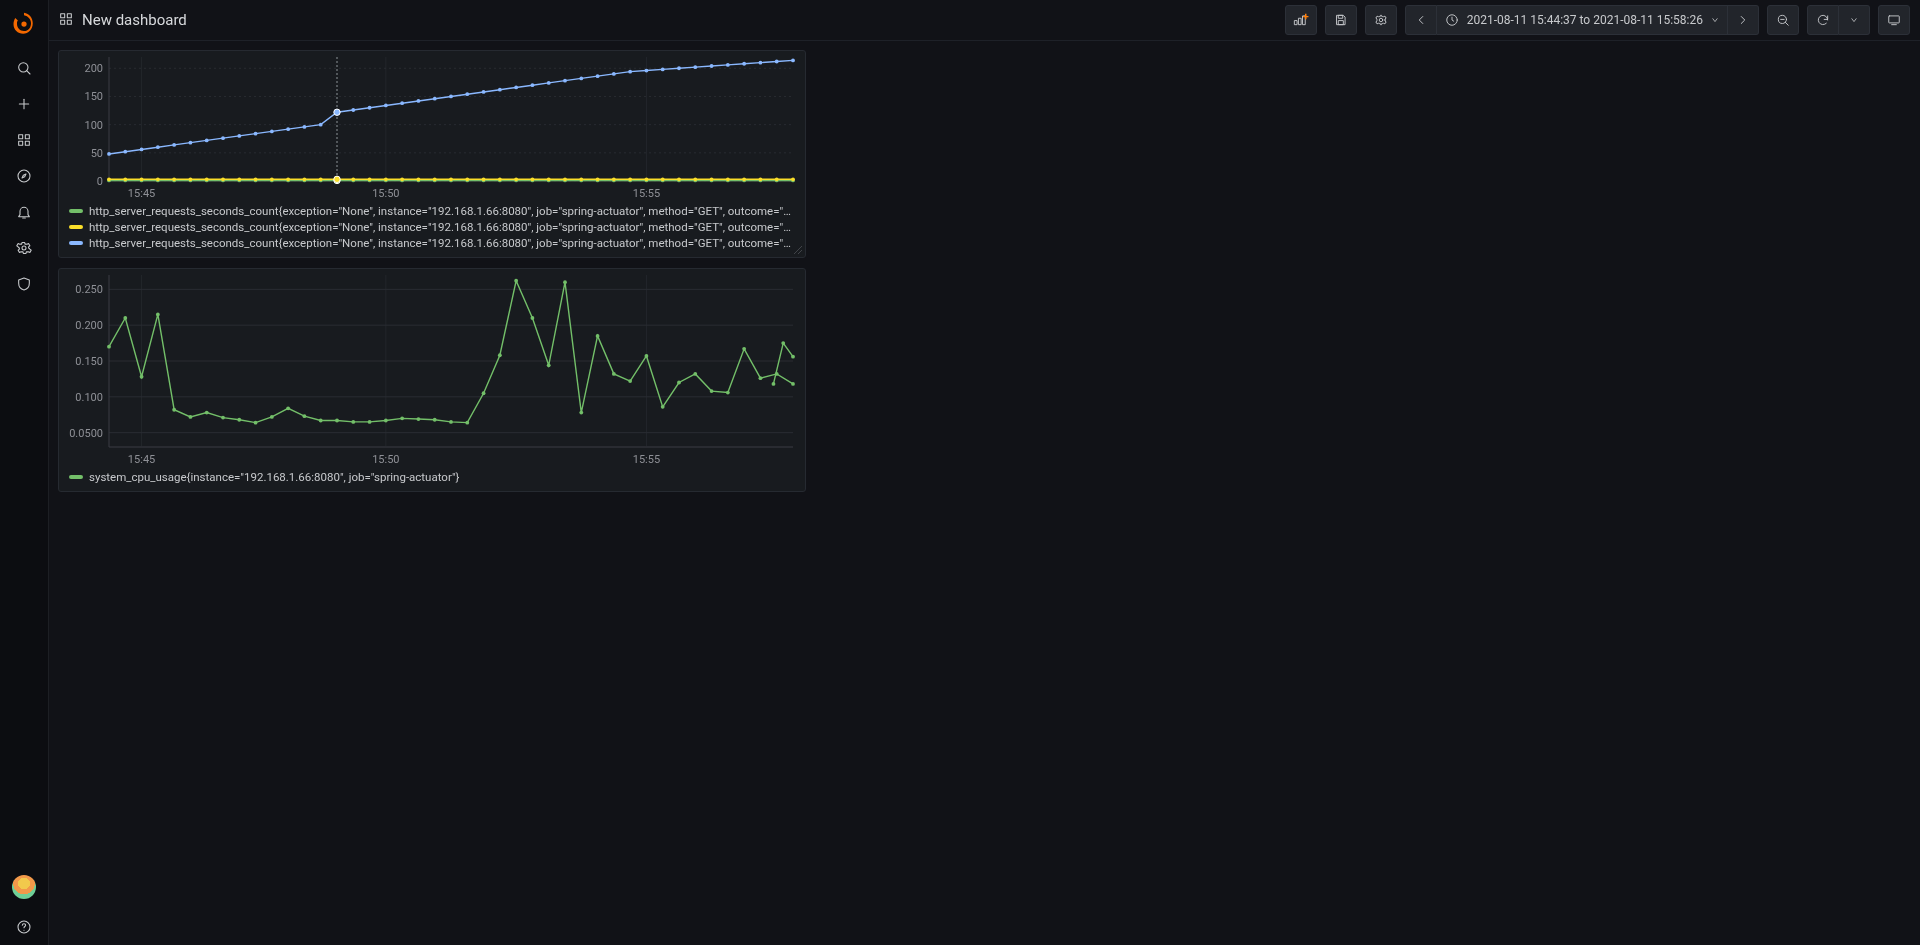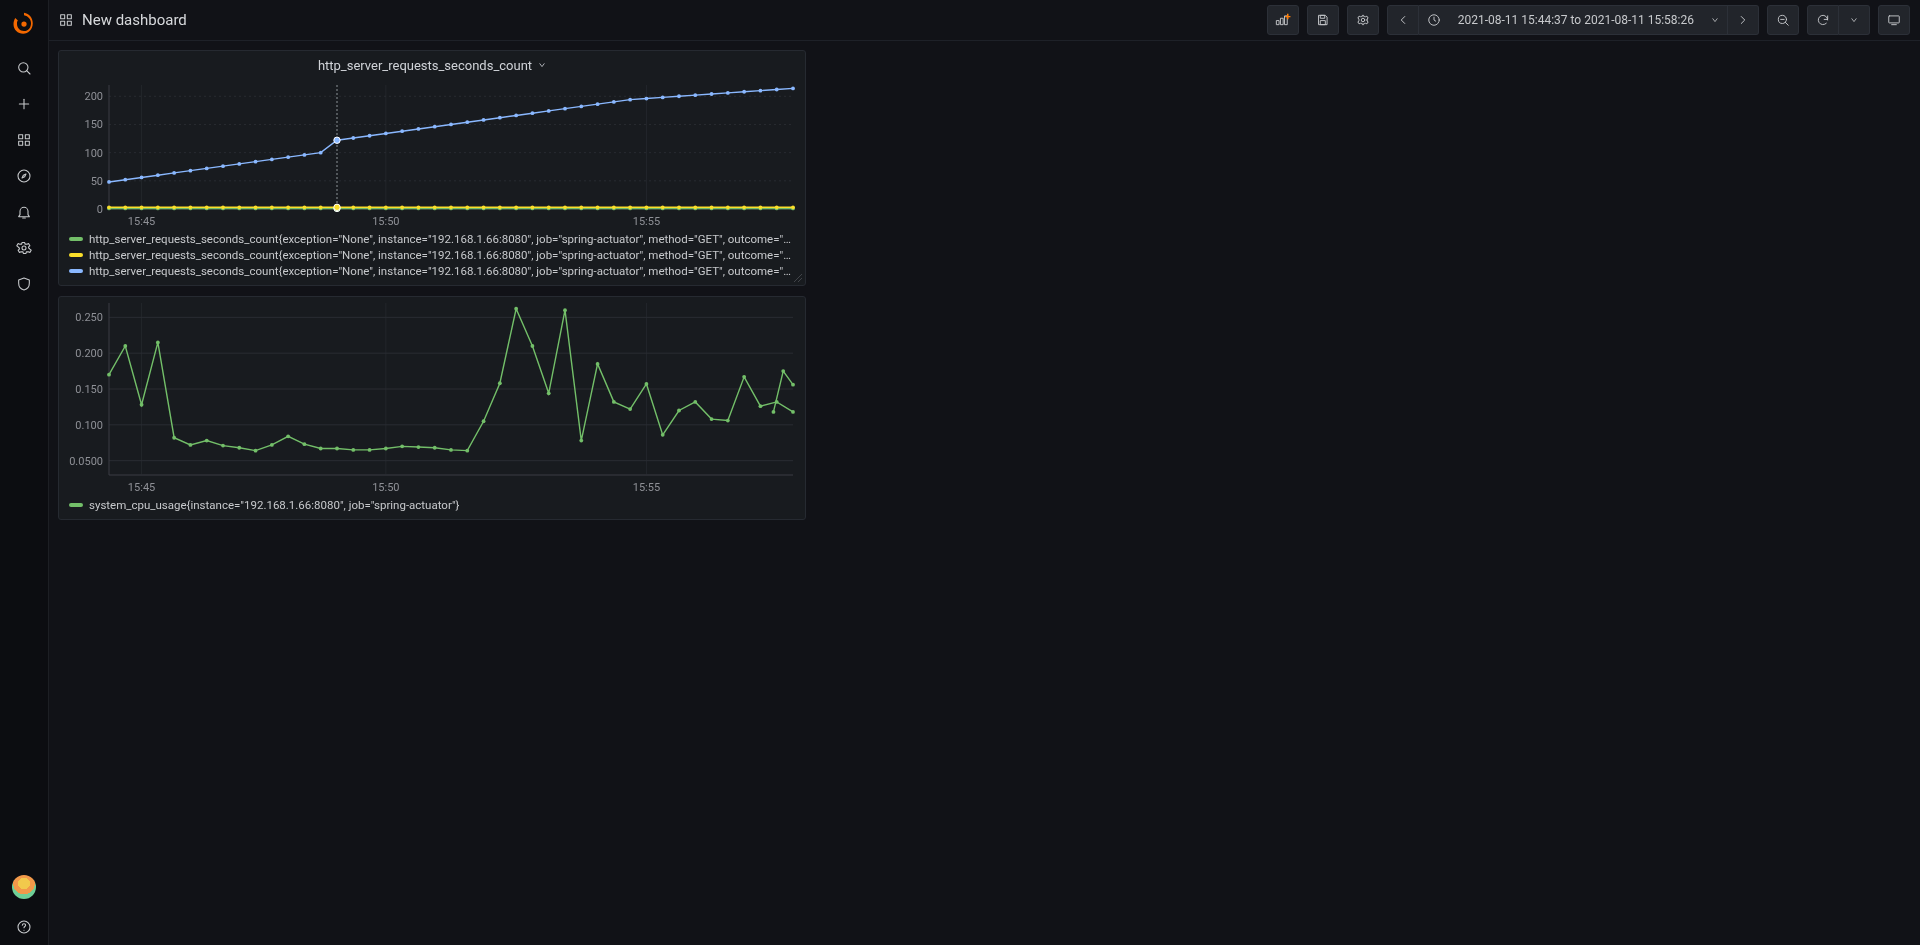--- a/index.html
+++ b/index.html
@@ -17,31 +17,31 @@
   }
   html,body{margin:0;height:100%;background:var(--bg);color:var(--text);font-family:Roboto, "Helvetica Neue", Arial, sans-serif;font-size:13px;overflow:hidden}
   
   .sidebar{position:fixed;left:0;top:0;bottom:0;width:48px;background:#0c0d11;border-right:1px solid #1d1f24;display:flex;flex-direction:column;align-items:center;z-index:10}
   .sidebar .logo{width:28px;height:28px;margin:10px 0 12px}
   .sidebar .nav-item{width:48px;height:36px;display:flex;align-items:center;justify-content:center;color:#c7c9cc;cursor:pointer}
   .sidebar .spacer{flex:1}
   .sidebar .avatar{width:24px;height:24px;border-radius:50%;margin-bottom:10px;background:radial-gradient(circle at 50% 35%, #f2c94c 0 30%, #f2994a 30% 55%, #6fcf97 55% 100%)}
   
   .topbar{position:fixed;left:48px;right:0;top:0;height:40px;display:flex;align-items:center;padding:0 10px;gap:8px;border-bottom:1px solid #1e2128;background:#111217;z-index:9}
-  .title-wrap{display:flex;align-items:center;gap:8px}
+  .title-wrap{display:flex;align-items:flex-start;gap:8px}
   .title{font-size:15px;color:#d7d9dc}
   .topbar .flex{flex:1}
   .btn{height:28px;min-width:28px;padding:0 8px;background:var(--btn);border:1px solid #2c3038;border-radius:3px;display:inline-flex;align-items:center;justify-content:center;color:#c7c9cc;font-size:12px;cursor:pointer}
   .btn.icon-only{padding:0;width:30px}
   .btn-group{display:inline-flex}
   .btn-group .btn{border-radius:0}
   .btn-group .btn:first-child{border-top-left-radius:3px;border-bottom-left-radius:3px}
   .btn-group .btn:last-child{border-top-right-radius:3px;border-bottom-right-radius:3px;border-left:none}
   .btn-group .btn + .btn{border-left:none}
-  .time-btn{gap:17px;white-space:nowrap}
+  .time-btn{gap:8px;white-space:nowrap}
   
   .content{position:fixed;left:48px;top:40px;right:0;bottom:0;overflow:auto;padding:10px}
   .panel{width:746px;background:var(--panel);border:1px solid var(--panel-border);border-radius:3px;margin-bottom:10px;position:relative}
   .panel:first-child .resize-handle{position:absolute;right:2px;bottom:2px;width:10px;height:10px;opacity:.5}
   .panel-header{height:28px;display:flex;align-items:center;justify-content:center;color:#d0d3d8;font-size:13px;cursor:pointer;gap:6px}
   .panel-body{position:relative}
   svg{display:block}
   .legend{padding:0 10px 6px;font-size:11.5px;color:#c7c9cc}
   .legend .row{display:flex;align-items:center;gap:6px;white-space:nowrap;overflow:hidden;text-overflow:ellipsis;padding:1px 0}
   .swatch{width:14px;height:4px;border-radius:2px;flex:0 0 auto}
@@ -192,26 +192,20 @@
       <svg class="ico ico-sm" viewBox="0 0 24 24">
         <rect x="3" y="5" width="18" height="12" rx="1"></rect>
         <line x1="8" y1="20" x2="16" y2="20"></line>
       </svg>
     </div>
 </div>
 
 <div class="content">
 
   <div class="panel">
-    <div class="panel-header">
-      <span>http_server_requests_seconds_count</span>
-      <svg class="chev" viewBox="0 0 10 10" stroke="currentColor" fill="none">
-          <polyline points="2 3 5 7 8 3"></polyline>
-        </svg>
-    </div>
     <div class="panel-body">
       <svg id="chart0" width="746" height="152">
           <line x1="50" x2="734" y1="130" y2="130" stroke="var(--grid)" stroke-dasharray="2,3" opacity="0.9"></line>
           <text x="44" y="134" text-anchor="end" fill="#8e9096" font-size="11">0</text>
           <line x1="50" x2="734" y1="101.81818181818181" y2="101.81818181818181" stroke="var(--grid)" stroke-dasharray="2,3" opacity="0.9"></line>
           <text x="44" y="105.81818181818181" text-anchor="end" fill="#8e9096" font-size="11">50</text>
           <line x1="50" x2="734" y1="73.63636363636363" y2="73.63636363636363" stroke="var(--grid)" stroke-dasharray="2,3" opacity="0.9"></line>
           <text x="44" y="77.63636363636363" text-anchor="end" fill="#8e9096" font-size="11">100</text>
           <line x1="50" x2="734" y1="45.45454545454546" y2="45.45454545454546" stroke="var(--grid)" stroke-dasharray="2,3" opacity="0.9"></line>
           <text x="44" y="49.45454545454546" text-anchor="end" fill="#8e9096" font-size="11">150</text>

